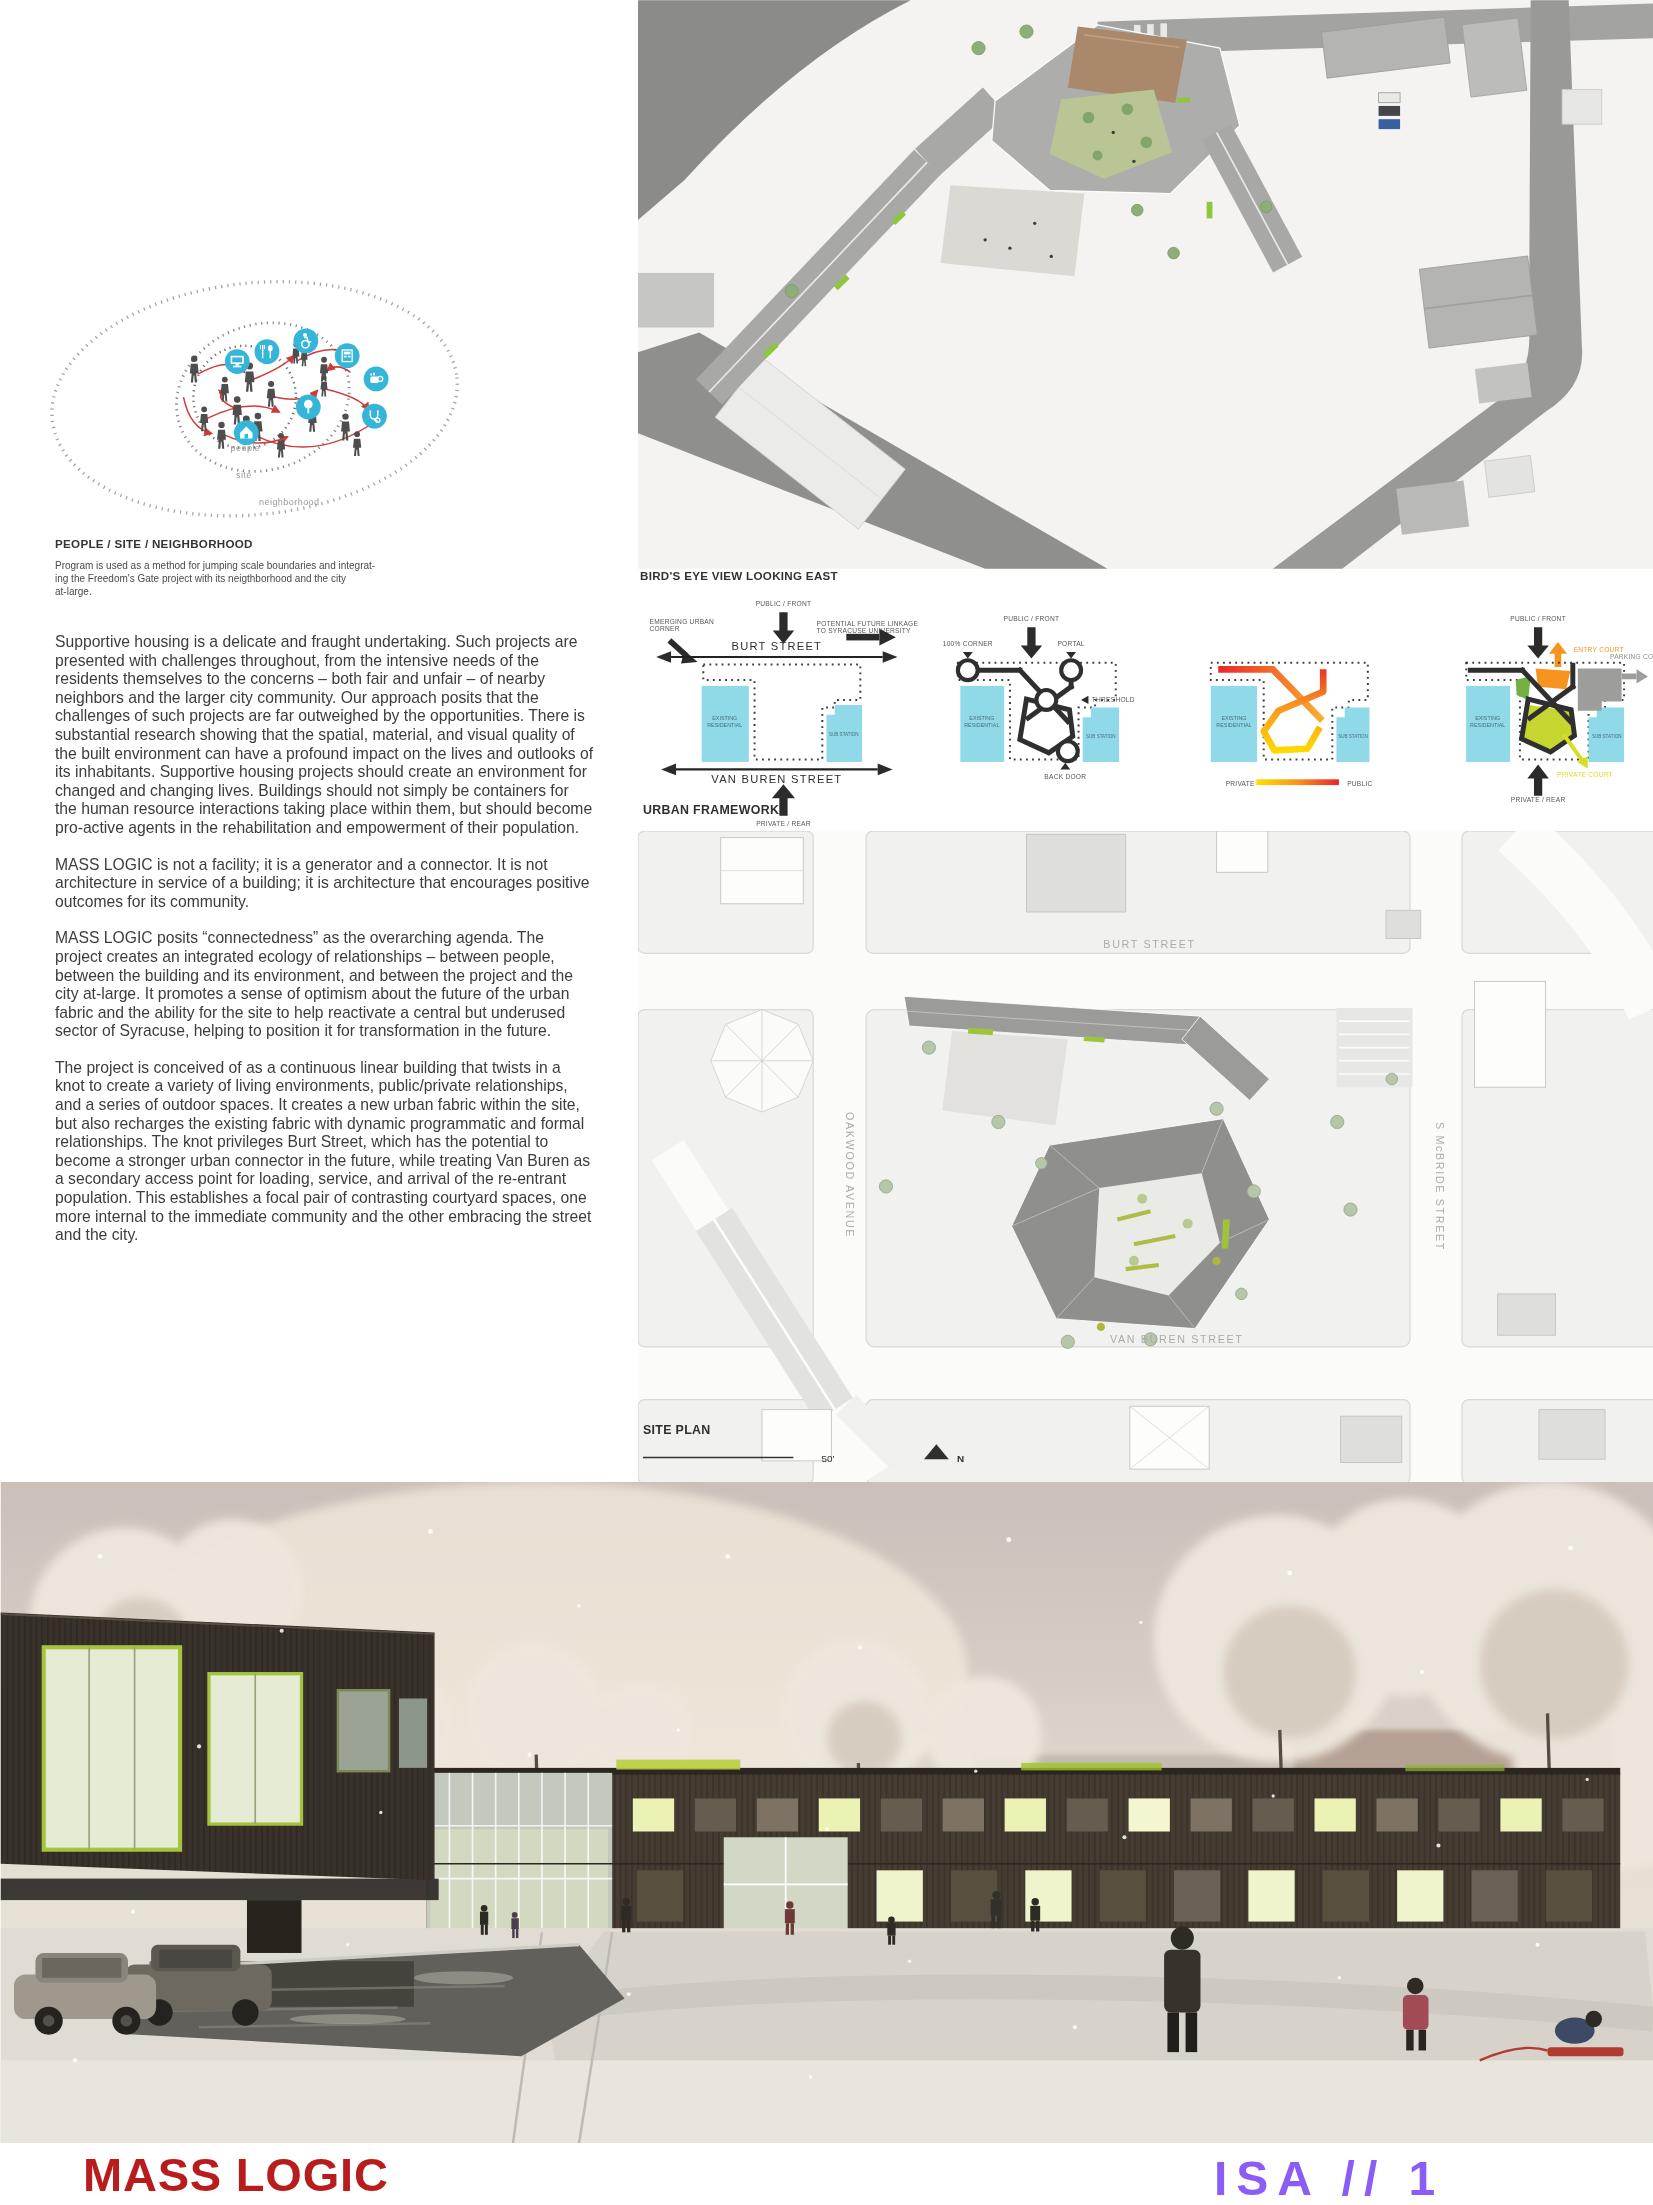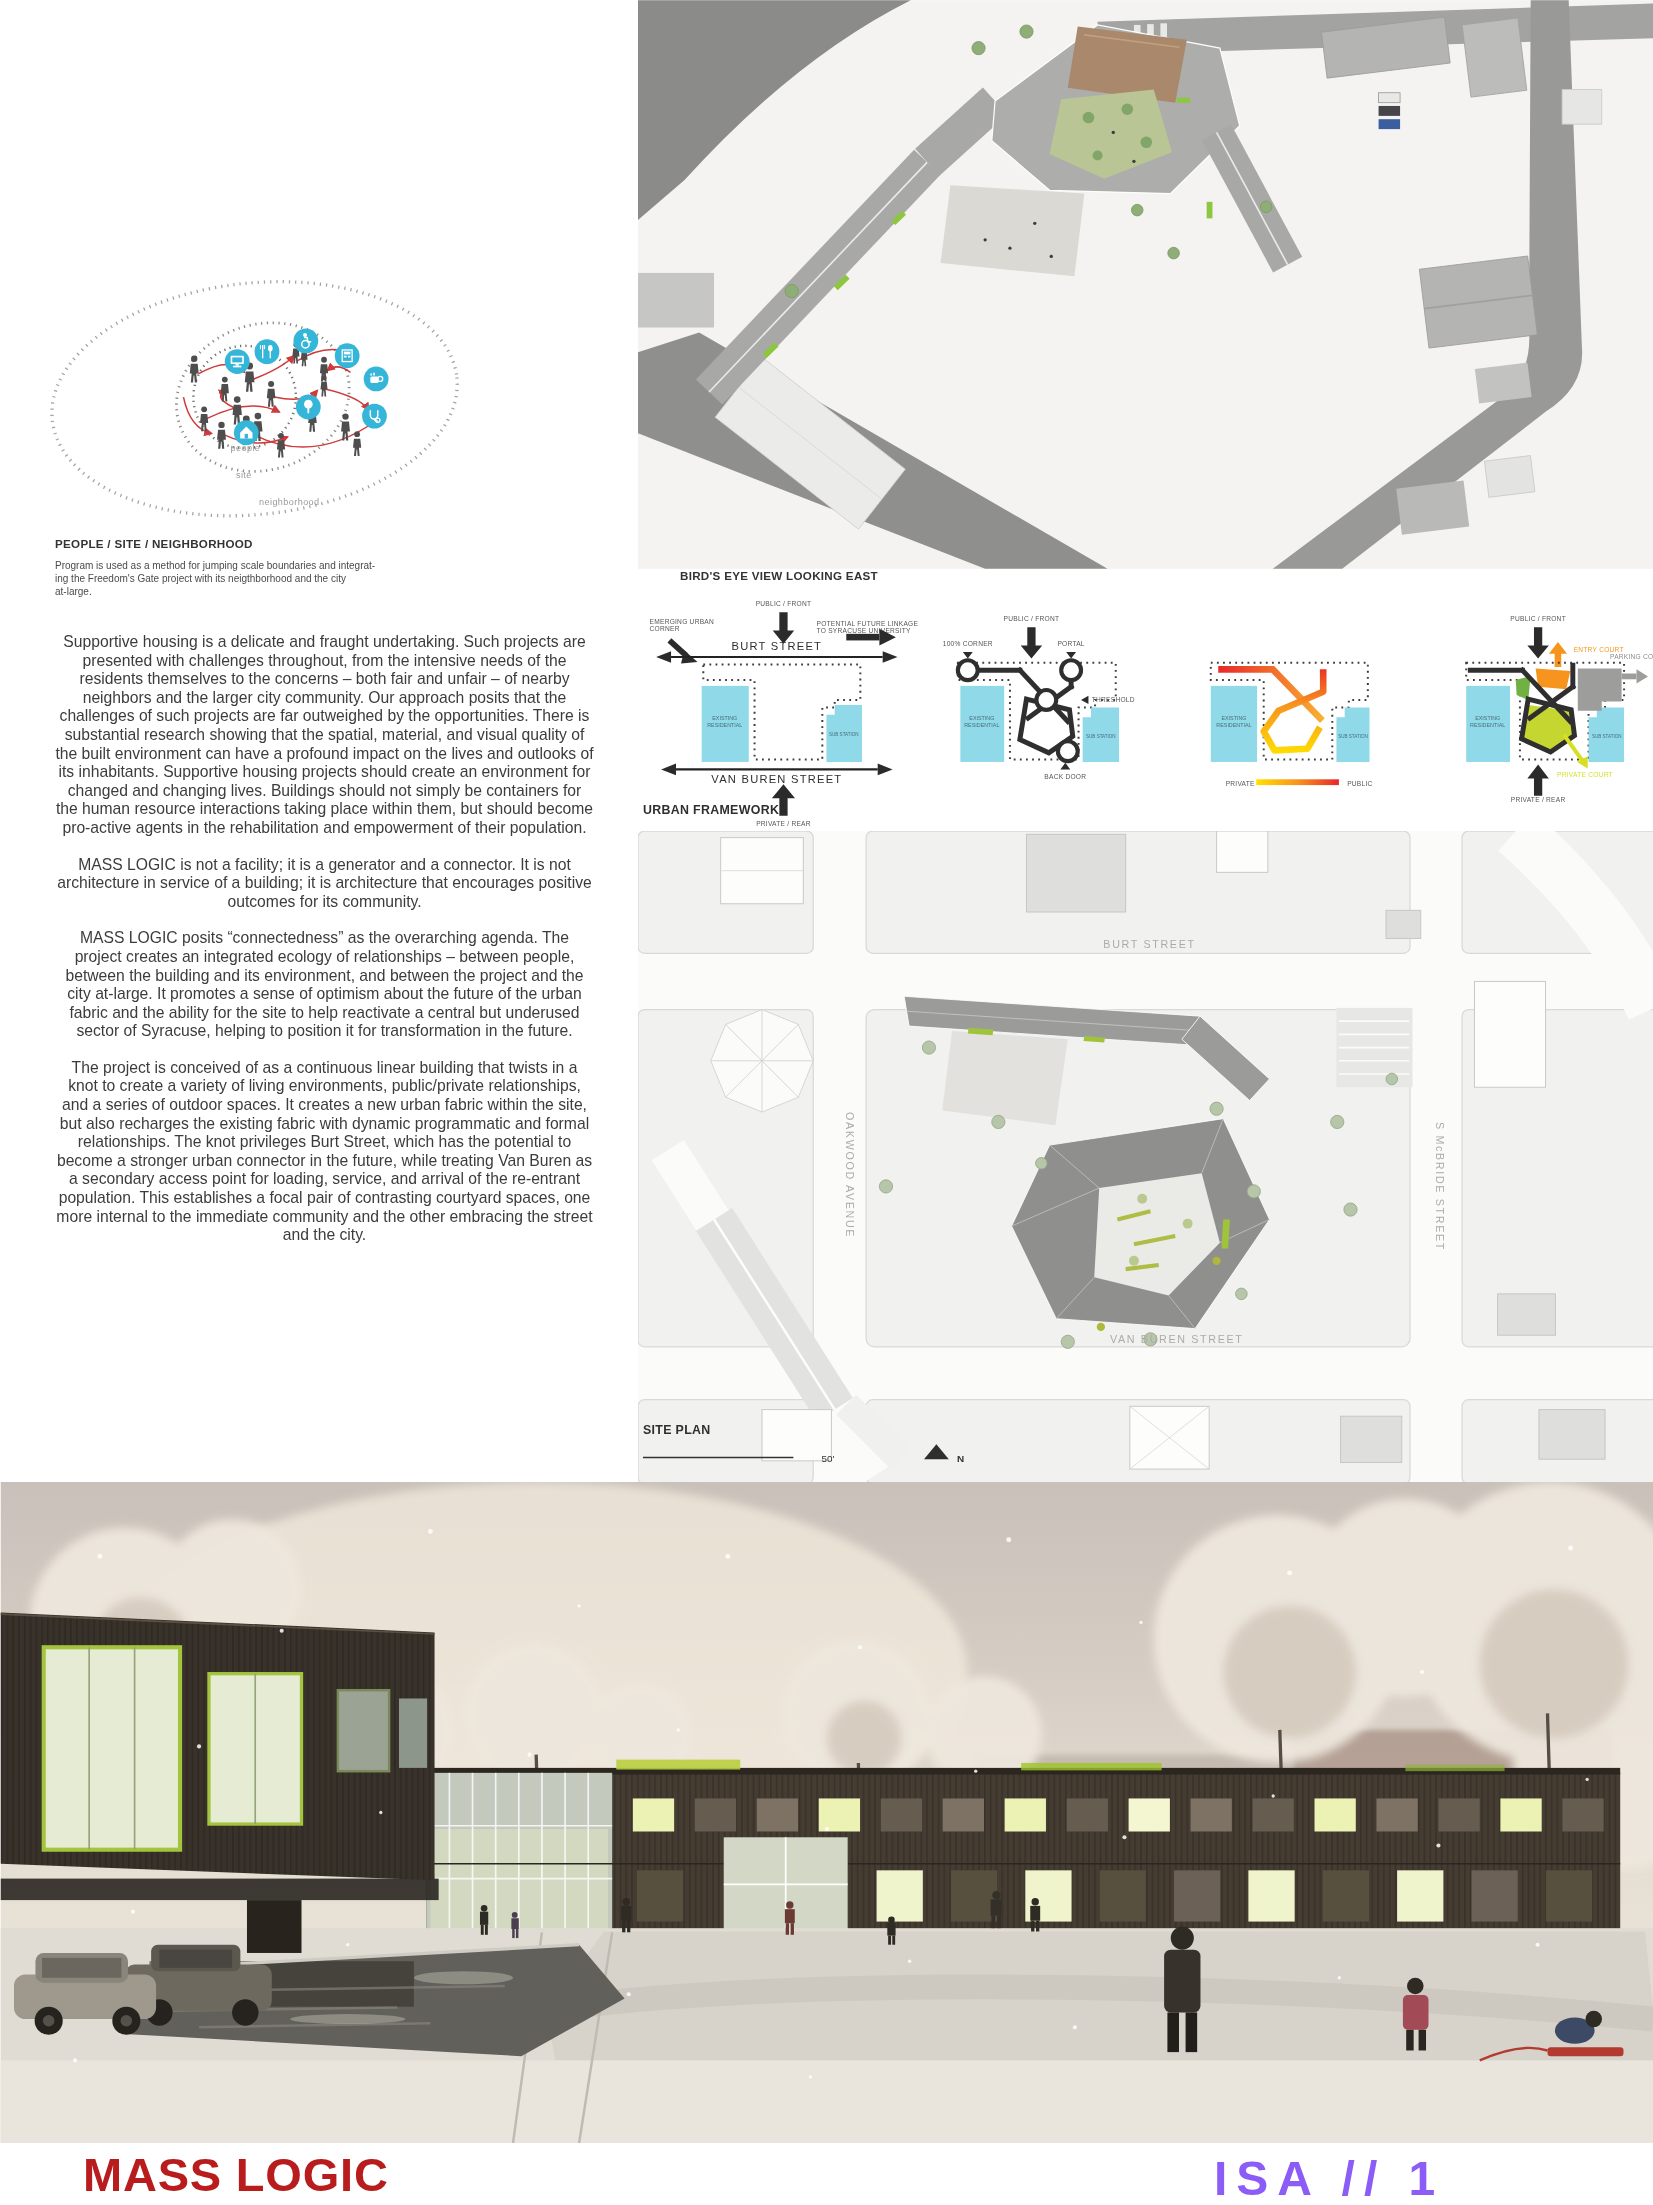--- a/index.html
+++ b/index.html
@@ -2,23 +2,23 @@
 <html style="font-size:13.2px"><head>
 <meta charset="utf-8">
 <style>
   html,body{margin:0;padding:0;background:#888;}
   .board{position:relative;width:1654px;height:2205px;background:#fff;overflow:hidden;
          font-family:"Liberation Sans",sans-serif;color:#3b3b3b;}
   .abs{position:absolute;}
   
   .concept-heading{left:55px;top:537px;font-size:11.6px;font-weight:bold;color:#333;letter-spacing:0.3px;}
   .concept-caption{left:55px;top:559px;width:331px;font-size:10px;line-height:13.2px;color:#4a4a4a;white-space:pre-line;}
-  .essay{left:55px;top:633px;width:539px;font-size:15.7px;line-height:18.6px;color:#3c3c3c;text-align:center;}
+  .essay{left:55px;top:633px;width:539px;font-size:15.7px;line-height:18.6px;color:#3c3c3c;}
   .essay p{margin:0 0 18px 0;}
-  .sec-label{font-size:11.6px;font-weight:bold;color:#333;letter-spacing:0.3px;margin-left:40px;}
+  .sec-label{font-size:11.6px;font-weight:bold;color:#333;letter-spacing:0.3px;}
   .birdseye-caption{left:640px;top:569px;}
   .footer-title{left:83px;top:2147px;font-size:47px;font-weight:bold;color:#b91c1c;letter-spacing:0.8px;}
   .footer-sheet{left:1214px;top:2151px;font-size:48px;font-weight:bold;color:#8b5cf6;letter-spacing:9px;}
   
   svg text{font-family:"Liberation Sans",sans-serif;}
   .tiny{font-size:8px;fill:#555;letter-spacing:.3px;}
   .cylab{font-size:6.5px;fill:#49707c;}
   .street{font-size:13.5px;fill:#2f2f2f;letter-spacing:1.5px;}
   .seclab{font-size:15px;font-weight:bold;fill:#2f2f2f;letter-spacing:.4px;}
   .stlab{font-size:13px;fill:#ababa9;letter-spacing:2px;}

